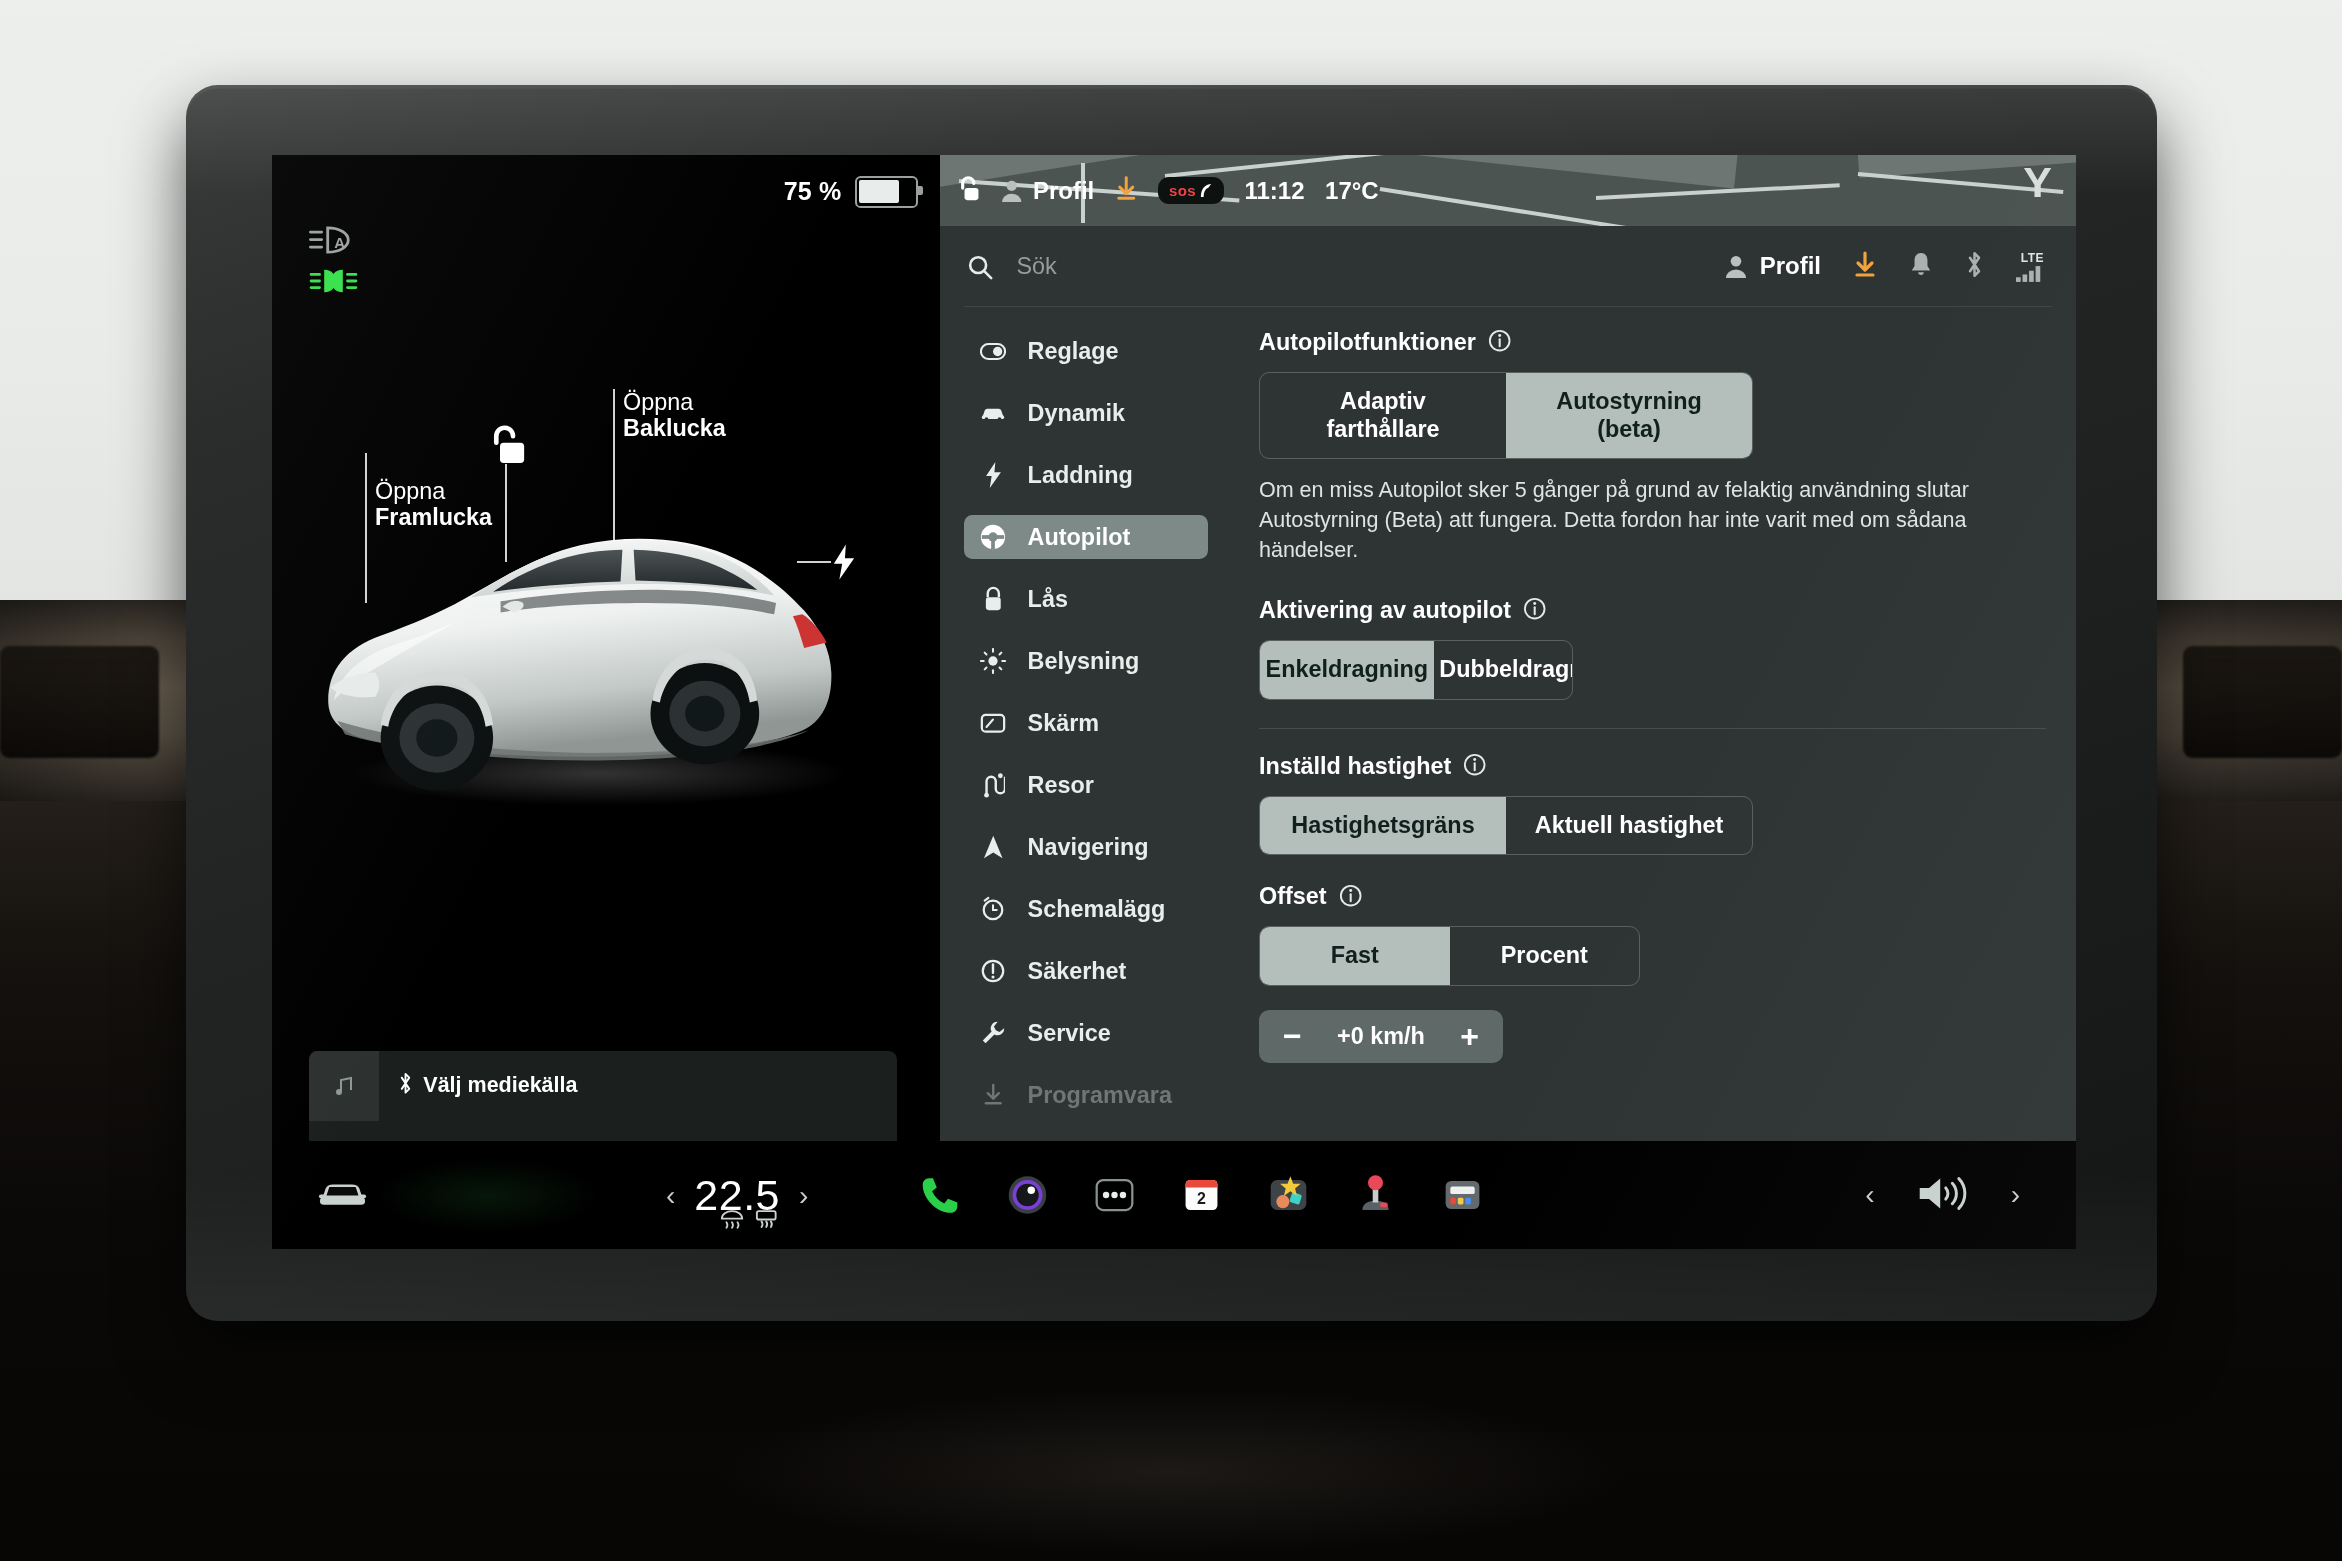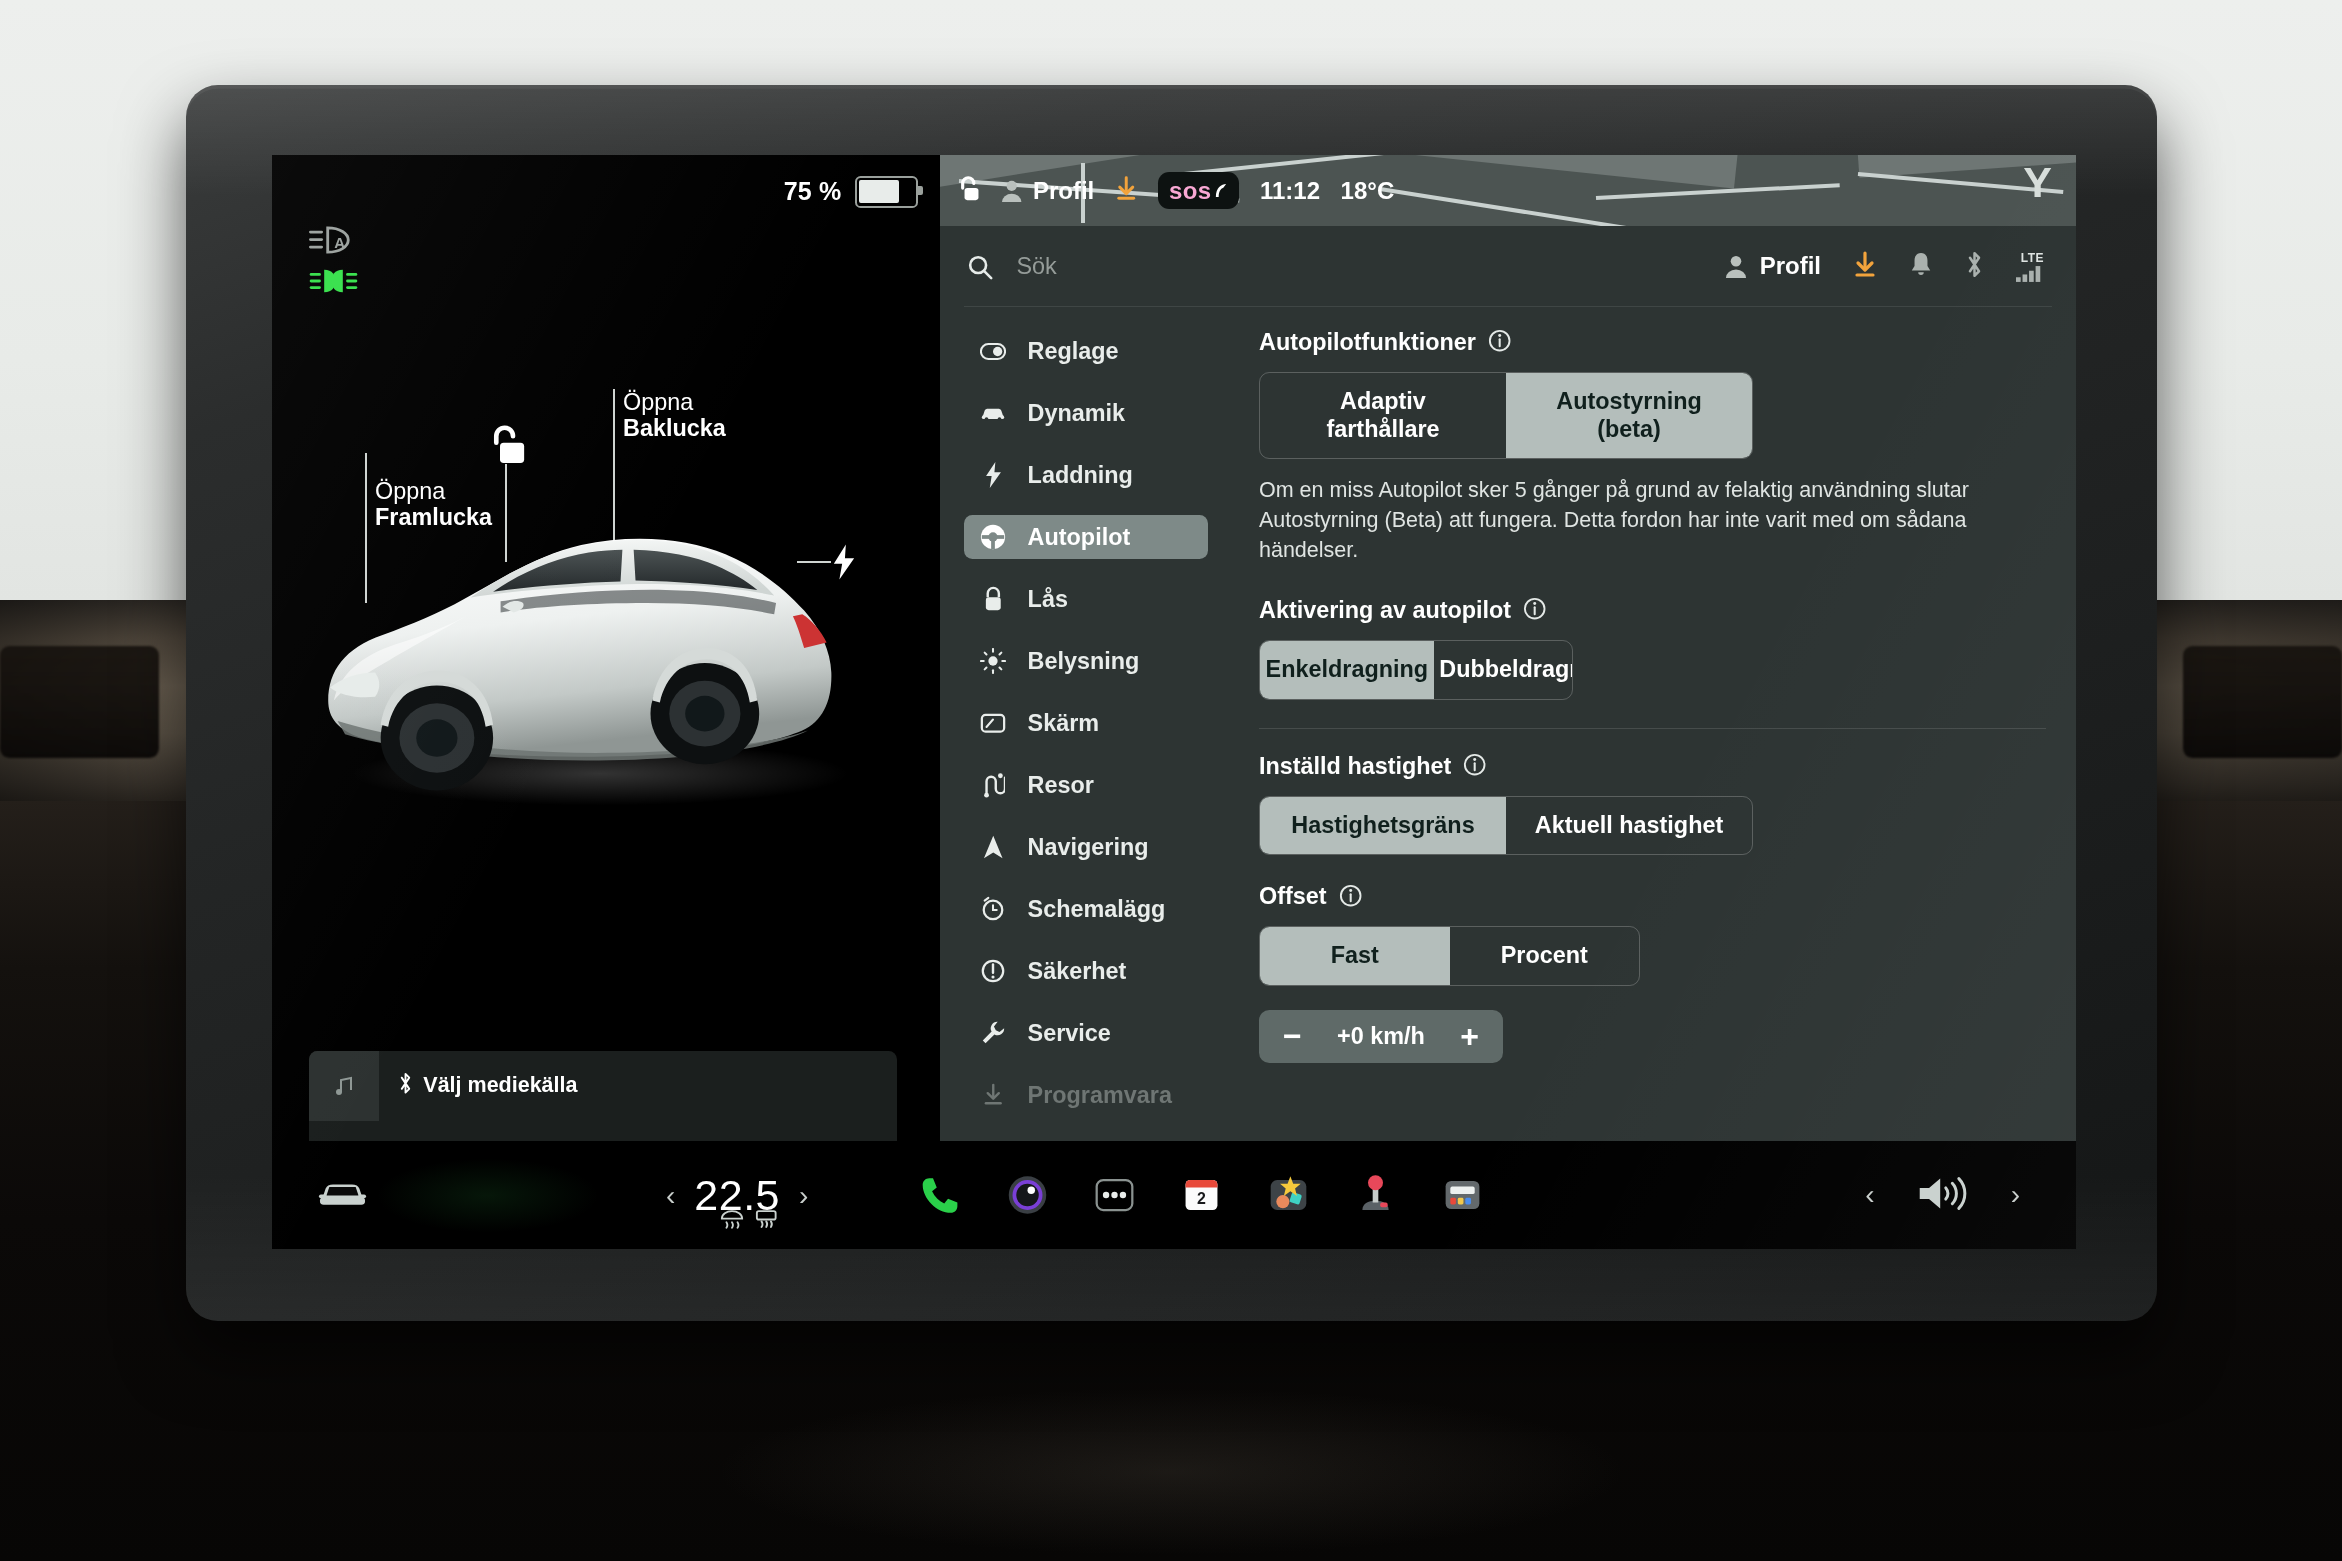--- a/index.html
+++ b/index.html
@@ -71,21 +71,21 @@
   
   .rightpane{position:absolute;left:668px;top:0;width:1136px;height:1054px;background:#2d3433;}
   .maphead{position:absolute;left:0;top:0;width:100%;height:71px;background:#151a19;overflow:hidden;}
   .mapart{position:absolute;inset:0;background:#4c5452;}
   .mapart .road{position:absolute;background:#c9d1cf;height:3.7px;transform-origin:left center;}
   .mapart .block{position:absolute;background:#6e7674;}
   .badgeY{position:absolute;right:24px;top:5.6px;color:#d7dedb;font-size:43px;font-weight:700;line-height:1;font-family:"Liberation Sans",sans-serif;}
   .statusbar{position:absolute;left:0;top:0;width:100%;height:71px;display:flex;align-items:center;gap:20.6px;padding-left:17px;box-sizing:border-box;z-index:3;}
   .sb-item{display:flex;align-items:center;gap:9.4px;color:#fff;font-size:24px;font-weight:700;}
   .sos{background:#0d1211;border-radius:11.2px;padding:4.7px 11.2px;display:flex;align-items:center;gap:2.8px;}
-  .sos b{font-size:24px;font-weight:700;color:#f9a8d4;letter-spacing:0.3px;}
+  .sos b{font-size:15px;font-weight:700;color:#ef4444;letter-spacing:0.3px;}
 
   .topbar{position:absolute;left:0;top:71px;width:100%;height:81px;display:flex;align-items:center;box-sizing:border-box;padding:0 32px 0 26px;}
   .topbar:after{content:"";position:absolute;left:24px;right:24px;bottom:0;height:0.9px;background:rgba(255,255,255,.09);}
   .searchbox{display:flex;align-items:center;gap:22.5px;flex:1;cursor:text;}
   .searchbox .ph{color:#959c99;font-size:23.4px;}
   .topicons{display:flex;align-items:center;gap:32px;}
   .profbtn{display:flex;align-items:center;gap:12px;color:#fff;font-size:24px;font-weight:700;cursor:pointer;}
 
   .navcol{position:absolute;left:24px;top:174px;width:244px;}
   .navitem{display:flex;align-items:center;gap:20.6px;height:44px;padding:0 15px;border-radius:8.4px;margin-bottom:18px;cursor:pointer;}
@@ -369,21 +369,21 @@
             <path d="M4 24 H20" stroke="#f2a33c" stroke-width="3.2" stroke-linecap="round"></path>
           </svg>
       </span>
       <span class="sos">
         <b>sos</b>
         <svg width="14" height="17" viewBox="0 0 15 18">
             <path d="M2 16 C2 6 8 2 13 2 L10 6 C7 7 5 10 5 16 Z" fill="#fff"></path>
           </svg>
       </span>
       <span class="sb-item">11:12</span>
-      <span class="sb-item">18°C</span>
+      <span class="sb-item">17°C</span>
     </div>
 
     <div class="topbar">
       <div class="searchbox">
         <svg width="28" height="28" viewBox="0 0 30 30">
             <circle cx="13" cy="13" r="8.5" fill="none" stroke="#e6ebe9" stroke-width="2.8"></circle>
             <path d="M19.5 19.5 L27 27" stroke="#e6ebe9" stroke-width="2.8" stroke-linecap="round"></path>
           </svg>
         <span class="ph">Sök</span>
       </div>

